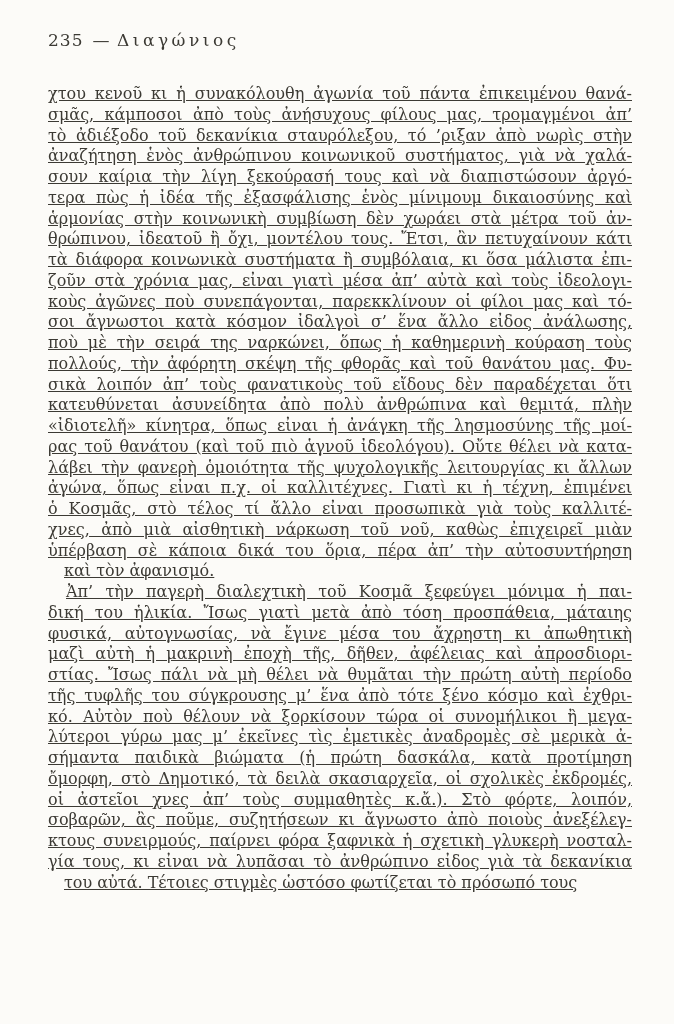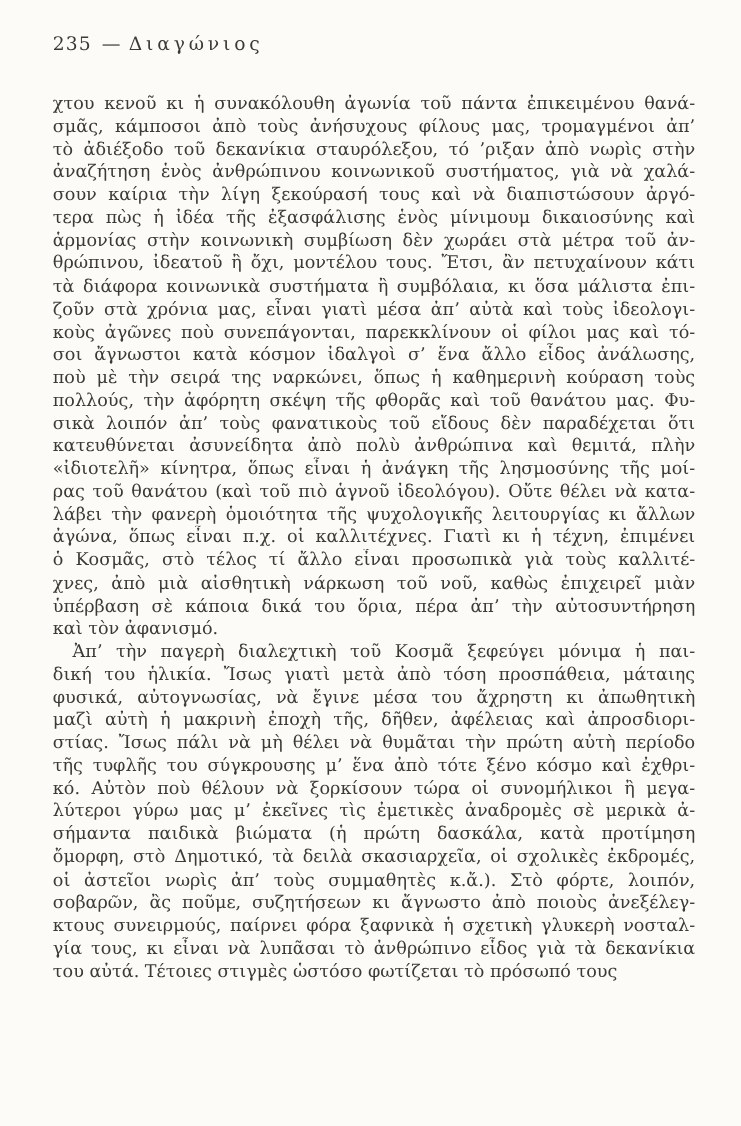--- a/index.html
+++ b/index.html
@@ -33,32 +33,33 @@
   }
   .page-header .page-number { letter-spacing: 1px; }
   .page-header .dash { margin: 0 7px 0 9px; }
   .page-header .section-title { letter-spacing: 3.5px; }
   .text-block {
     position: absolute;
     left: 48px;
     top: 84px;
     width: 584px;
   }
-  .paragraph { margin: 0; padding: 0; }
+  .paragraph { margin: 0; padding: 0; text-decoration: underline; }
   .line {
     font-size: 16px;
     line-height: 20.75px;
     height: 20.75px;
     text-align: justify;
     text-align-last: justify;
     overflow: hidden;
   }
   .line.flush {
     text-align: left;
     text-align-last: left;
+    margin-left: 16px;
   }
   .line.indent {
     text-indent: 18px;
   }
 </style>
 </head>
 <body>
 
 <div class="page">
   <div class="page-header">
@@ -95,20 +96,20 @@
         <div class="line indent">Ἀπ’ τὴν παγερὴ διαλεχτικὴ τοῦ Κοσμᾶ ξεφεύγει μόνιμα ἡ παι-</div>
         <div class="line">δική του ἡλικία. Ἴσως γιατὶ μετὰ ἀπὸ τόση προσπάθεια, μάταιης</div>
         <div class="line">φυσικά, αὐτογνωσίας, νὰ ἔγινε μέσα του ἄχρηστη κι ἀπωθητικὴ</div>
         <div class="line">μαζὶ αὐτὴ ἡ μακρινὴ ἐποχὴ τῆς, δῆθεν, ἀφέλειας καὶ ἀπροσδιορι-</div>
         <div class="line">στίας. Ἴσως πάλι νὰ μὴ θέλει νὰ θυμᾶται τὴν πρώτη αὐτὴ περίοδο</div>
         <div class="line">τῆς τυφλῆς του σύγκρουσης μ’ ἕνα ἀπὸ τότε ξένο κόσμο καὶ ἐχθρι-</div>
         <div class="line">κό. Αὐτὸν ποὺ θέλουν νὰ ξορκίσουν τώρα οἱ συνομήλικοι ἢ μεγα-</div>
         <div class="line">λύτεροι γύρω μας μ’ ἐκεῖνες τὶς ἐμετικὲς ἀναδρομὲς σὲ μερικὰ ἀ-</div>
         <div class="line">σήμαντα παιδικὰ βιώματα (ἡ πρώτη δασκάλα, κατὰ προτίμηση</div>
         <div class="line">ὄμορφη, στὸ Δημοτικό, τὰ δειλὰ σκασιαρχεῖα, οἱ σχολικὲς ἐκδρομές,</div>
-        <div class="line">οἱ ἀστεῖοι νωρὶς ἀπ’ τοὺς συμμαθητὲς κ.ἄ.). Στὸ φόρτε, λοιπόν,</div>
+        <div class="line">οἱ ἀστεῖοι χνες ἀπ’ τοὺς συμμαθητὲς κ.ἄ.). Στὸ φόρτε, λοιπόν,</div>
         <div class="line">σοβαρῶν, ἂς ποῦμε, συζητήσεων κι ἄγνωστο ἀπὸ ποιοὺς ἀνεξέλεγ-</div>
         <div class="line">κτους συνειρμούς, παίρνει φόρα ξαφνικὰ ἡ σχετικὴ γλυκερὴ νοσταλ-</div>
         <div class="line">γία τους, κι εἶναι νὰ λυπᾶσαι τὸ ἀνθρώπινο εἶδος γιὰ τὰ δεκανίκια</div>
         <div class="line flush">του αὐτά. Τέτοιες στιγμὲς ὡστόσο φωτίζεται τὸ πρόσωπό τους</div>
       </div>
     </div>
 </div>
 
 </body></html>

